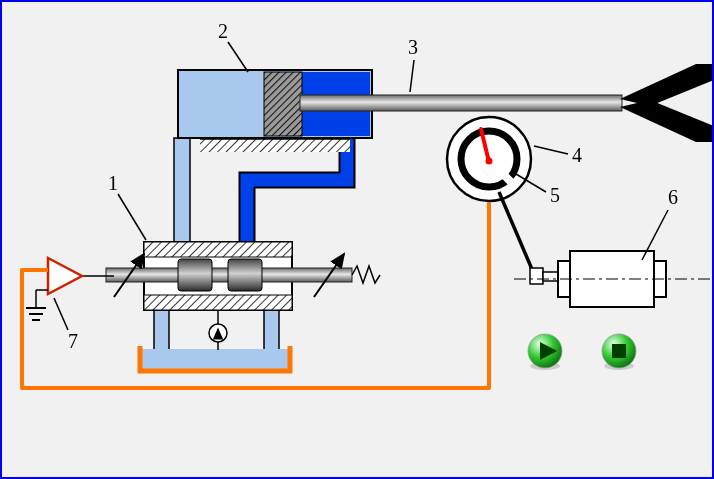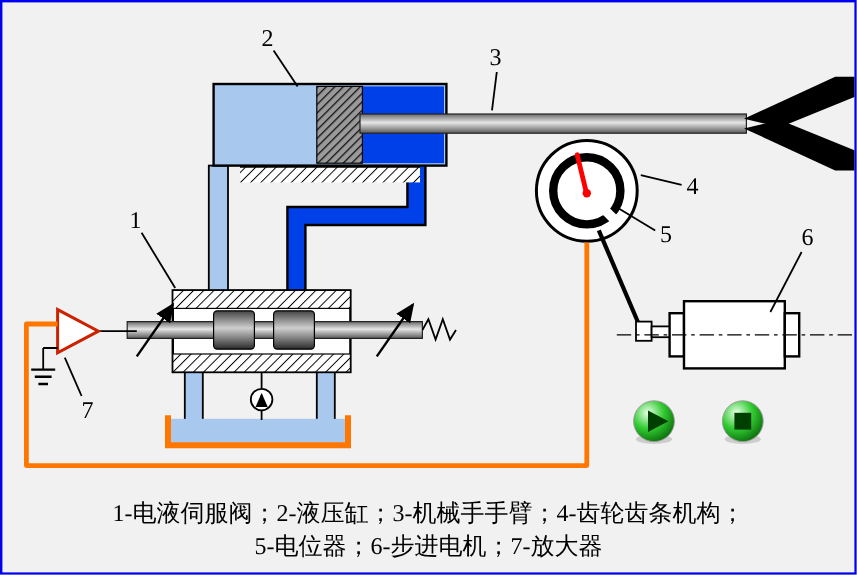--- a/index.html
+++ b/index.html
@@ -155,18 +155,14 @@
     <circle cx="543" cy="349" r="17" fill="url(#btnGrad)" stroke="#9a9a9a" stroke-width="0.8"></circle>
     <polygon points="538,340 538,358 555,349" fill="#003f00"></polygon>
   </g>
   <g style="cursor:pointer;">
     <ellipse cx="617" cy="364" rx="15" ry="4" fill="rgba(0,0,0,0.15)"></ellipse>
     <circle cx="617" cy="349" r="17" fill="url(#btnGrad)" stroke="#9a9a9a" stroke-width="0.8"></circle>
     <rect x="610" y="342" width="14" height="14" fill="#003f00"></rect>
   </g>
 </svg>
 
-<div id="caption">
-  <div>1-电液伺服阀；2-液压缸；3-机械手手臂；4-齿轮齿条机构；</div>
-  <div>5-电位器；6-步进电机；7-放大器</div>
-</div>
 
 </div>
 
 </body></html>

